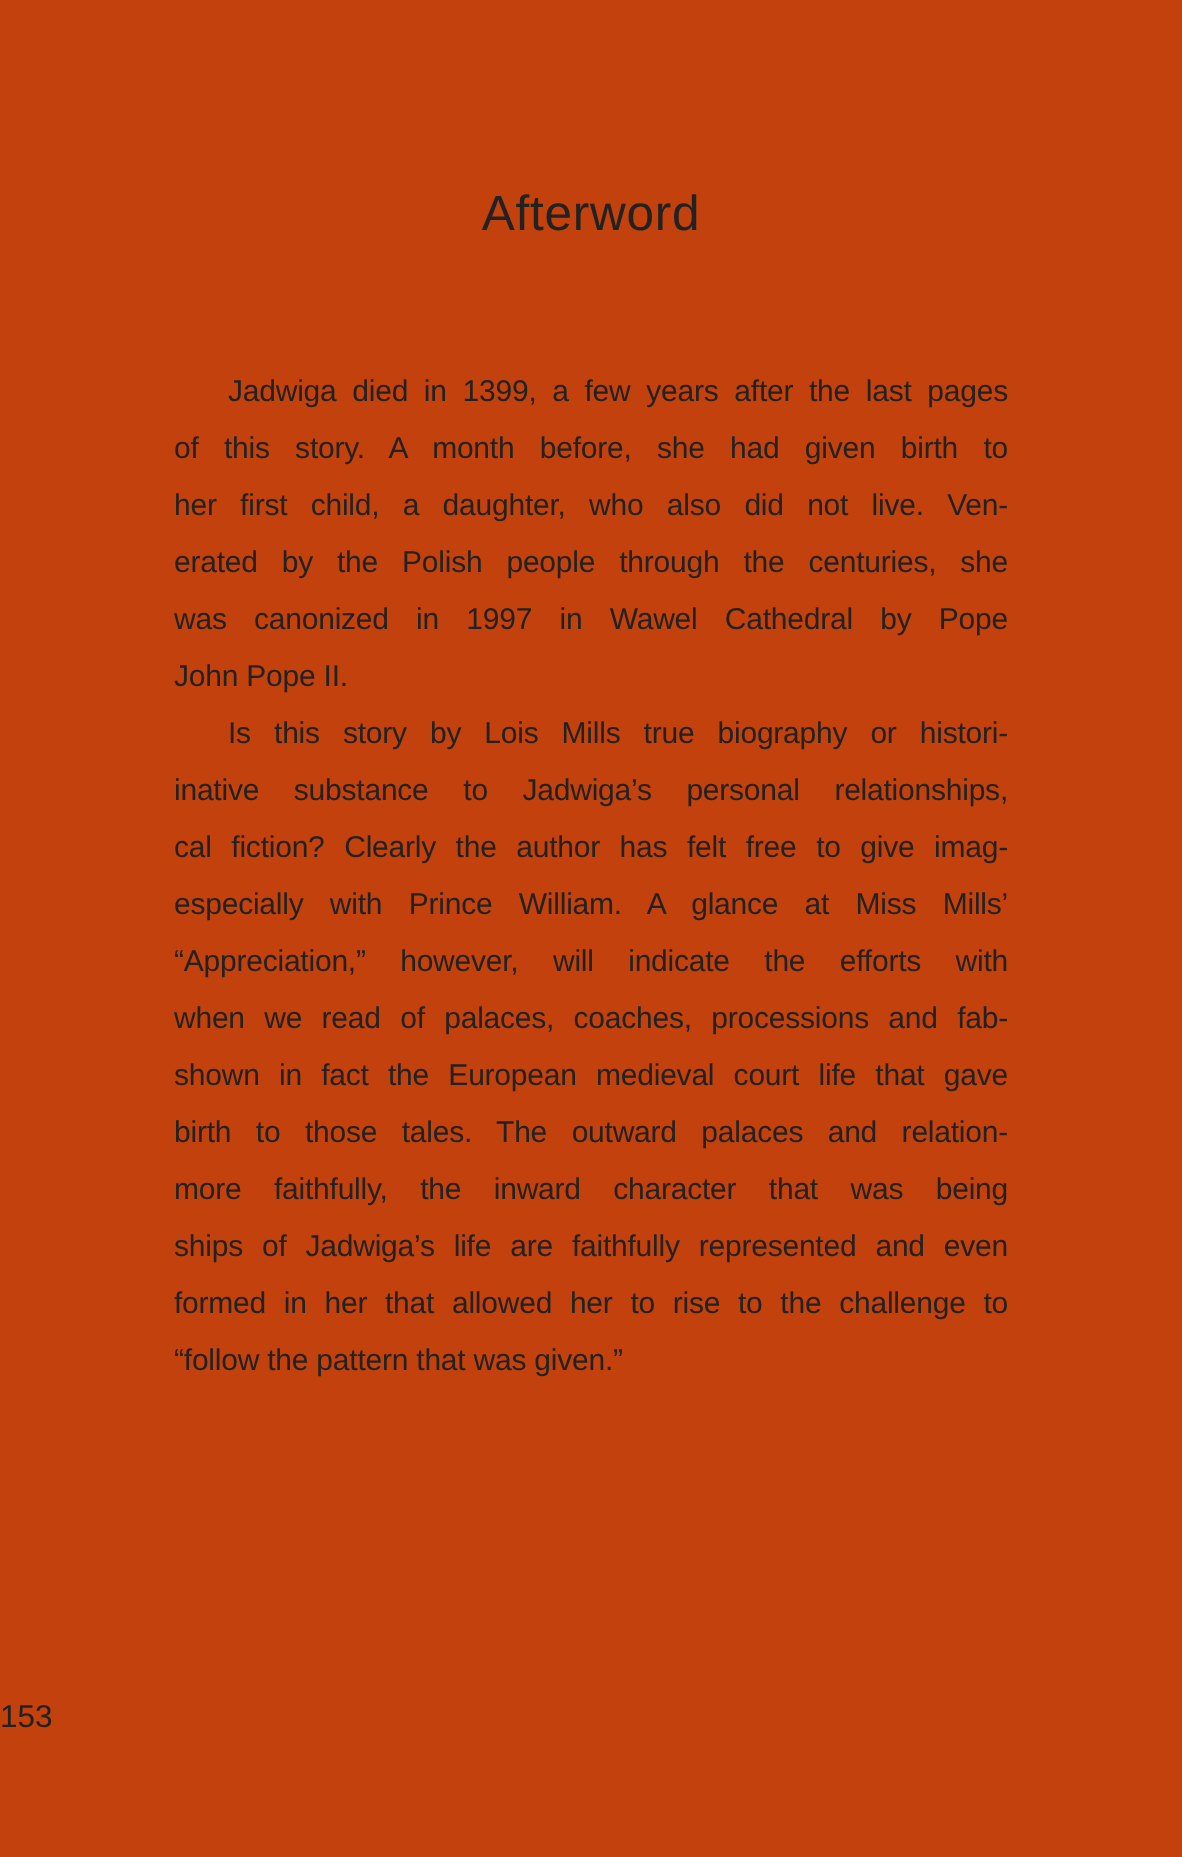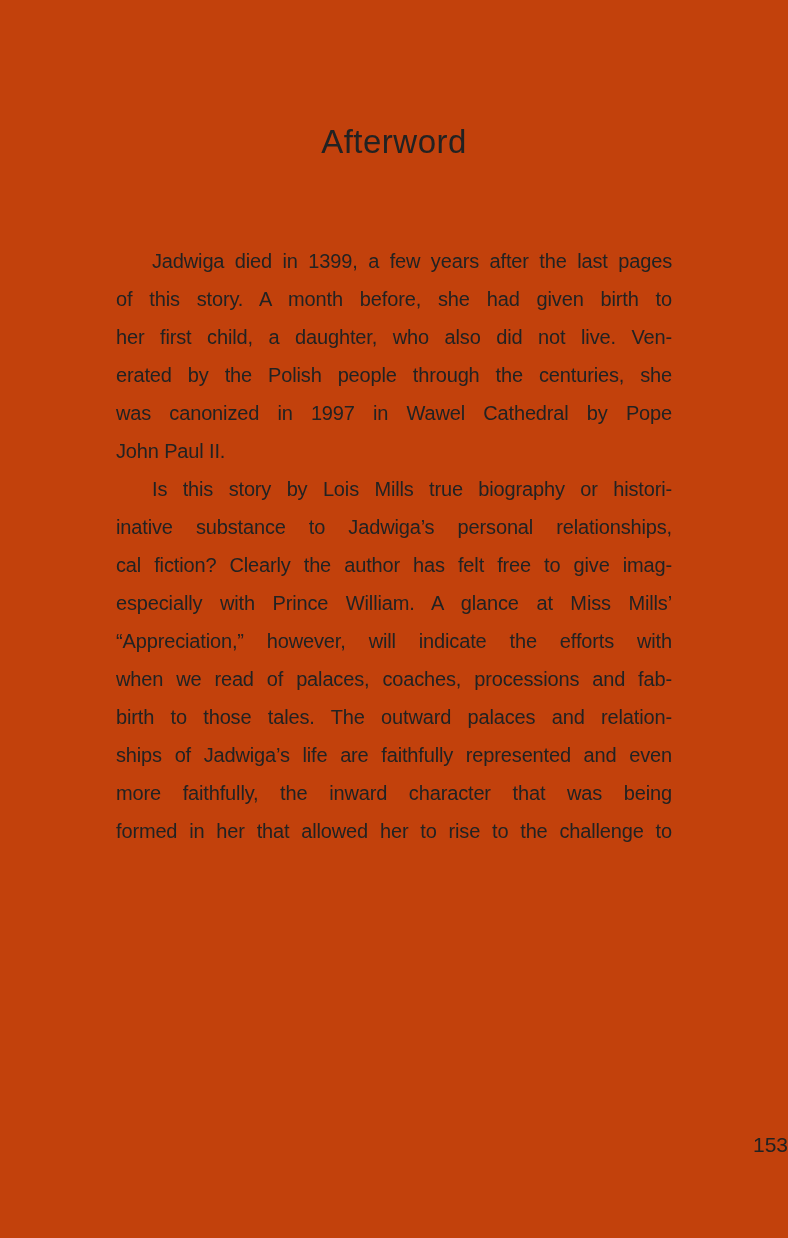--- a/index.html
+++ b/index.html
@@ -54,48 +54,50 @@
   }
   .line.last {
     text-align: left;
     text-align-last: left;
   }
   .page-number {
     position: absolute;
     top: 1126px;
     left: 0;
     width: 100%;
-    text-align: right;
+    text-align: left;
     font-size: 21px;
     line-height: 38px;
   }
 </style>
 </head>
 <body>
 
 <div class="page">
   <h1 class="chapter-title">Afterword</h1>
 
   <div class="body-block" id="body-block">
       <div class="paragraph">
         <div class="line indent">Jadwiga died in 1399, a few years after the last pages</div>
         <div class="line">of this story. A month before, she had given birth to</div>
         <div class="line">her first child, a daughter, who also did not live. Ven-</div>
         <div class="line">erated by the Polish people through the centuries, she</div>
         <div class="line">was canonized in 1997 in Wawel Cathedral by Pope</div>
-        <div class="line last">John Paul II.</div>
+        <div class="line last">John Pope II.</div>
       </div>
       <div class="paragraph">
         <div class="line indent">Is this story by Lois Mills true biography or histori-</div>
         <div class="line">inative substance to Jadwiga’s personal relationships,</div>
         <div class="line">cal fiction? Clearly the author has felt free to give imag-</div>
         <div class="line">especially with Prince William. A glance at Miss Mills’</div>
         <div class="line">“Appreciation,” however, will indicate the efforts with</div>
         <div class="line">when we read of palaces, coaches, processions and fab-</div>
+        <div class="line">shown in fact the European medieval court life that gave</div>
         <div class="line">birth to those tales. The outward palaces and relation-</div>
+        <div class="line">more faithfully, the inward character that was being</div>
         <div class="line">ships of Jadwiga’s life are faithfully represented and even</div>
-        <div class="line">more faithfully, the inward character that was being</div>
         <div class="line">formed in her that allowed her to rise to the challenge to</div>
+        <div class="line last">“follow the pattern that was given.”</div>
       </div>
     </div>
 
   <div class="page-number">153</div>
 </div>
 
 </body></html>

